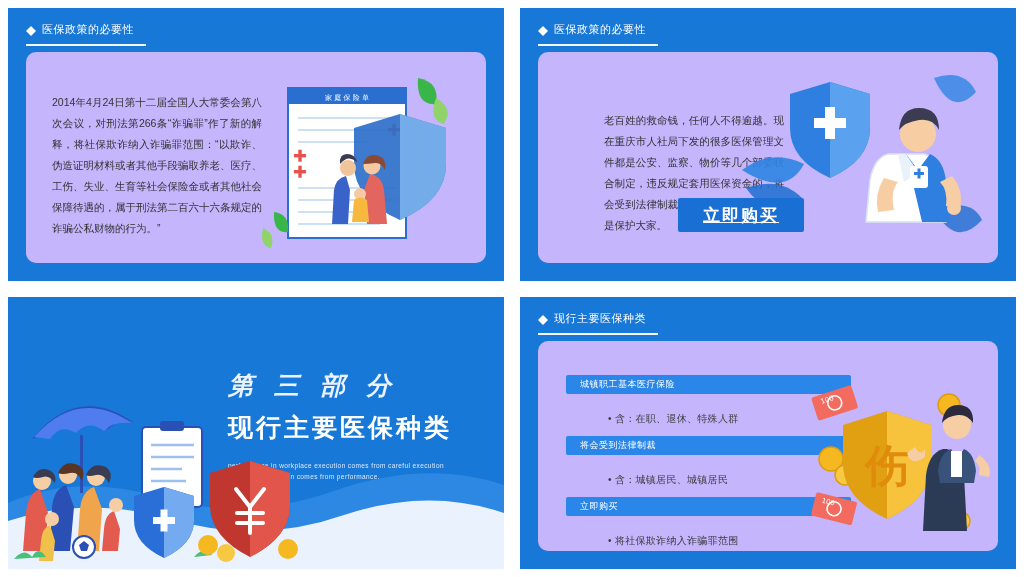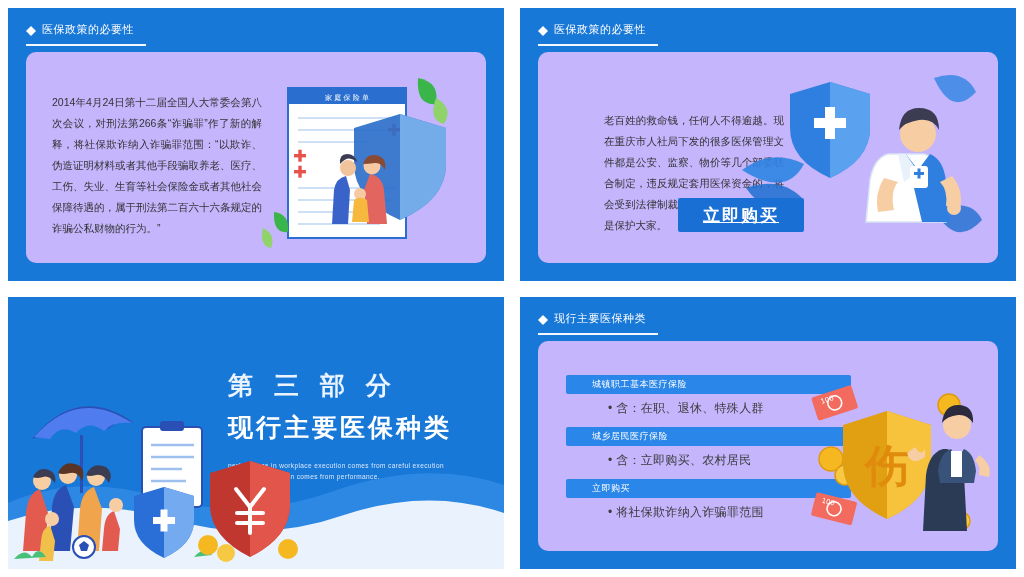--- a/index.html
+++ b/index.html
@@ -152,20 +152,21 @@
     top: 72px;
     width: 262px;
     color: #ffffff;
   }
   .s3-t1 {
     font-size: 25px;
     letter-spacing: 7px;
     font-weight: bold;
     color: #eaf3ff;
     margin-bottom: 9px;
+    font-style: italic;
   }
   .s3-t2 {
     font-size: 25px;
     letter-spacing: 3px;
     font-weight: bold;
     color: #ffffff;
     margin-bottom: 16px;
   }
   .s3-sub {
     font-size: 6.5px;
@@ -198,27 +199,27 @@
   }
   .s4-item { margin-bottom: 10px; }
   .s4-bar {
     height: 19px;
     background: #2a86e8;
     border-radius: 2px;
     color: #ffffff;
     font-size: 9px;
     display: flex;
     align-items: center;
-    padding-left: 26px;
+    padding-left: 14px;
     letter-spacing: .5px;
   }
   .s4-sub {
-    margin-top: 6px;
+    margin-top: 18px;
     margin-left: 42px;
-    font-size: 12px;
+    font-size: 10px;
     color: #3b3b3b;
     letter-spacing: .3px;
   }
   .s4-art {
     position: absolute;
     right: 2px;
     top: 30px;
     width: 185px;
     height: 185px;
   }
@@ -424,22 +425,22 @@
 
       <div class="card">
         <div class="s4-list">
 
           <div class="s4-item">
             <div class="s4-bar">城镇职工基本医疗保险</div>
             <div class="s4-sub">• 含：在职、退休、特殊人群</div>
           </div>
 
           <div class="s4-item">
-            <div class="s4-bar">城乡居民医疗保险</div>
-            <div class="s4-sub">• 含：立即购买、农村居民</div>
+            <div class="s4-bar">将会受到法律制裁</div>
+            <div class="s4-sub">• 含：城镇居民、城镇居民</div>
           </div>
 
 
           <div class="s4-item">
             <div class="s4-bar">立即购买</div>
             <div class="s4-sub">• 将社保欺诈纳入诈骗罪范围</div>
           </div>
 
         </div>
 

